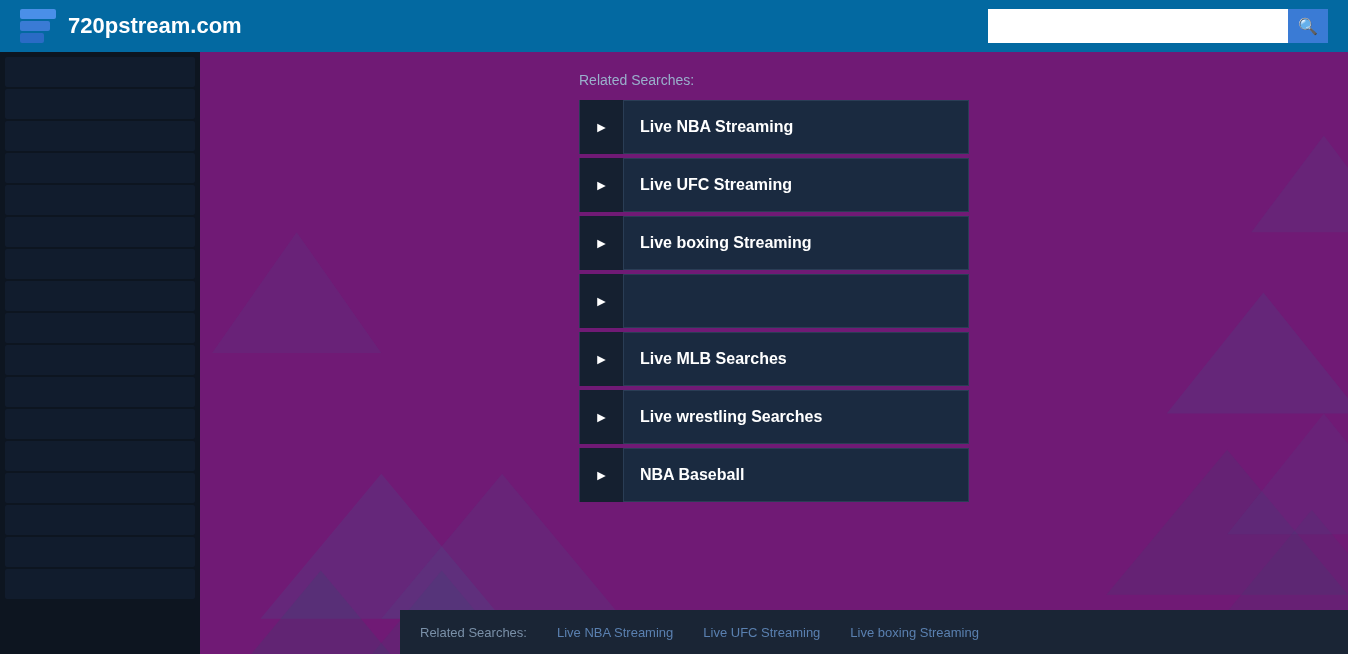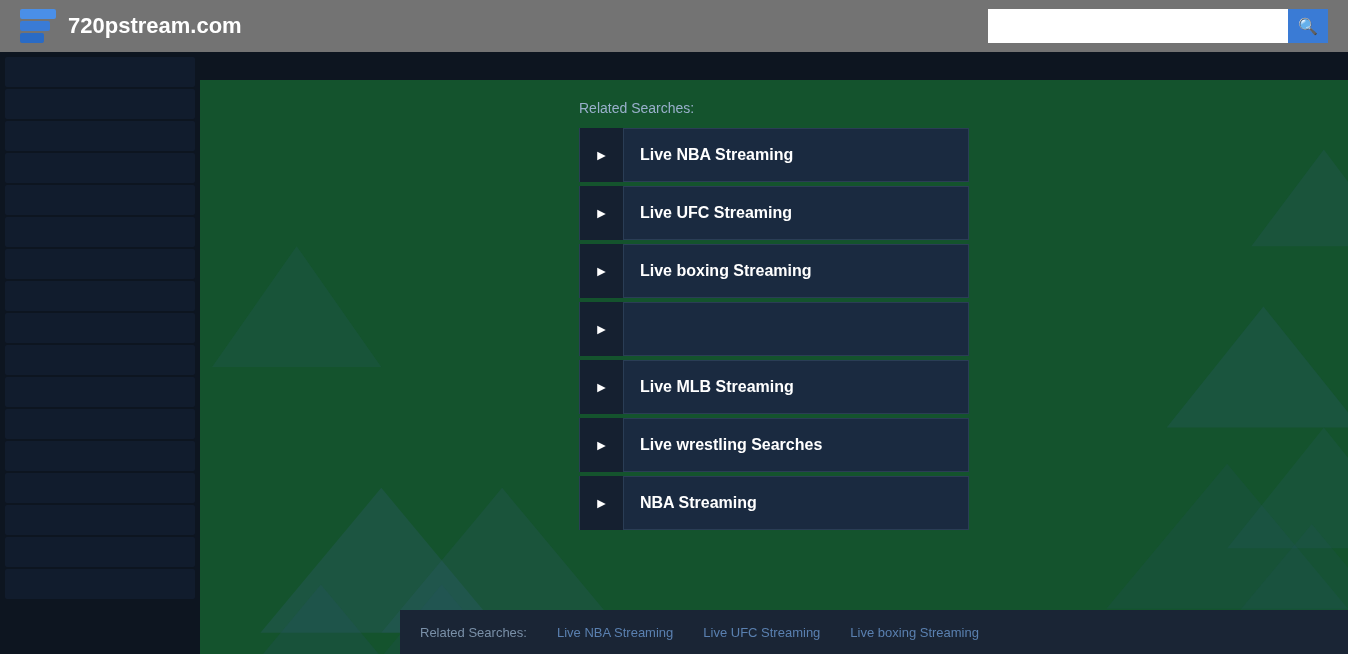--- a/index.html
+++ b/index.html
@@ -14,21 +14,21 @@
       overflow: hidden;
       font-family: Arial, sans-serif;
       background-color: #0d1520;
     }
 
     
     .header {
       display: flex;
       align-items: center;
       justify-content: space-between;
-      background-color: #737373;
+      background-color: #0369a1;
       padding: 8px 20px;
       height: 52px;
     }
 
     .header-left {
       display: flex;
       align-items: center;
       gap: 12px;
     }
 
@@ -112,24 +112,23 @@
 
     .sidebar-block {
       background-color: #111c2d;
       height: 30px;
       border-radius: 2px;
     }
 
     
     .center-area {
       flex: 1;
-      background-color: #14532d;
+      background-color: #701a75;
       position: relative;
       overflow: hidden;
-      margin-top: 28px;
     }
 
     
     .bg-triangles {
       position: absolute;
       top: 0;
       left: 0;
       width: 100%;
       height: 100%;
       pointer-events: none;
@@ -312,35 +311,35 @@
         <div class="stream-item">
           <div class="stream-arrow-box">
             <span class="stream-arrow">►</span>
           </div>
         </div>
 
         <div class="stream-item">
           <div class="stream-arrow-box">
             <span class="stream-arrow">►</span>
           </div>
-          <span class="stream-text">Live MLB Streaming</span>
+          <span class="stream-text">Live MLB Searches</span>
         </div>
 
         <div class="stream-item">
           <div class="stream-arrow-box">
             <span class="stream-arrow">►</span>
           </div>
           <span class="stream-text">Live wrestling Searches</span>
         </div>
 
         <div class="stream-item">
           <div class="stream-arrow-box">
             <span class="stream-arrow">►</span>
           </div>
-          <span class="stream-text">NBA Streaming</span>
+          <span class="stream-text">NBA Baseball</span>
         </div>
 
       </div>
     </div>
 
     <div class="footer">
       <span class="footer-label">Related Searches:</span>
       <a class="footer-link" href="#">Live NBA Streaming</a>
       <a class="footer-link" href="#">Live UFC Streaming</a>
       <a class="footer-link" href="#">Live boxing Streaming</a>

